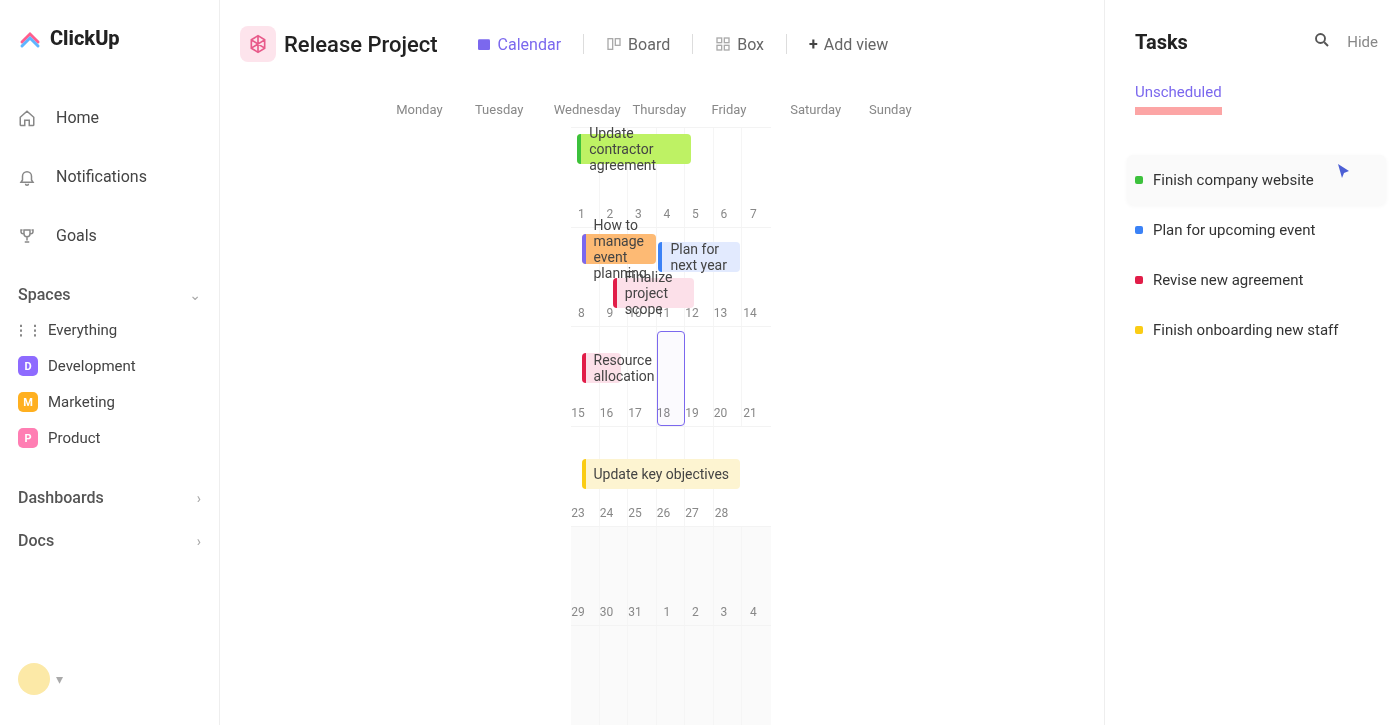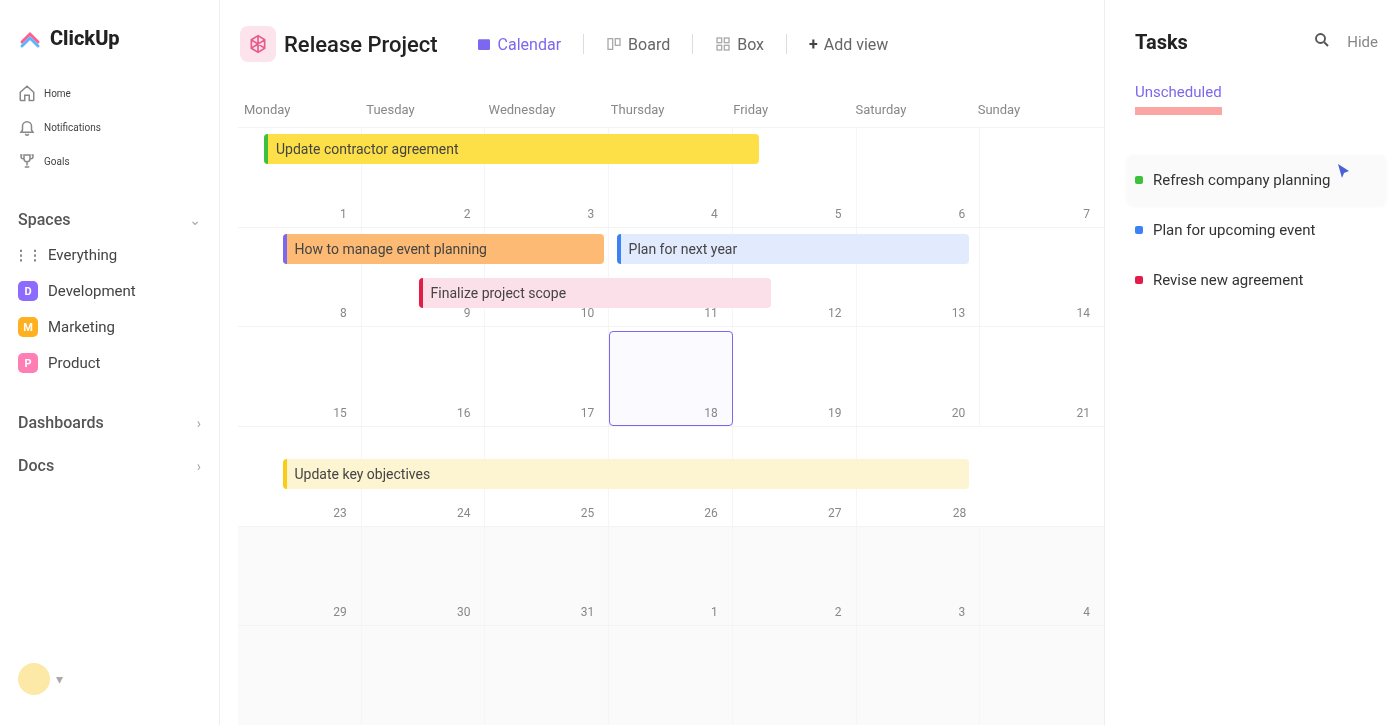--- a/index.html
+++ b/index.html
@@ -5,41 +5,41 @@
 * { margin: 0; padding: 0; box-sizing: border-box; }
 body { font-family: -apple-system, BlinkMacSystemFont, "Segoe UI", Roboto, sans-serif; background: #fff; color: #333; overflow: hidden; width: 1400px; height: 725px; }
 
 .app { display: flex; height: 725px; }
 
 
 .sidebar { width: 220px; border-right: 1px solid #eee; padding: 20px 12px; display: flex; flex-direction: column; }
 .logo { display: flex; align-items: center; gap: 8px; padding: 6px; margin-bottom: 20px; }
 .logo-icon { width: 24px; height: 24px; }
 .logo-text { font-size: 20px; font-weight: 800; color: #222; }
-.nav-item { display: flex; align-items: center; gap: 8px; padding: 8px 6px; font-size: 10px; color: #444; cursor: pointer; border-radius: 6px; }
+.nav-item { display: flex; align-items: center; gap: 20px; padding: 8px 6px; font-size: 16px; color: #444; cursor: pointer; border-radius: 6px; margin-top: 24px; }
 .nav-icon { width: 18px; height: 18px; color: #888; display:flex; align-items:center; justify-content:center;}
 .section { margin-top: 24px; }
 .section-header { display: flex; align-items: center; justify-content: space-between; padding: 8px 6px; font-size: 16px; color: #555; font-weight: 500; cursor: pointer; }
 .space-item { display: flex; align-items: center; gap: 10px; padding: 8px 6px; font-size: 15px; color: #444; cursor: pointer; border-radius: 6px; }
 .space-badge { width: 20px; height: 20px; border-radius: 5px; display:flex; align-items:center; justify-content:center; font-size:11px; font-weight:700; color:#fff; }
 .avatar-corner { margin-top: auto; padding: 10px 6px; display:flex; align-items:center; gap:6px; }
 .avatar-circle { width: 32px; height: 32px; border-radius: 50%; background: #fce9a7; }
 
 
 .main { flex: 1; display:flex; flex-direction:column; border-right:1px solid #eee; }
 .topbar { display:flex; align-items:center; gap:8px; padding: 26px 20px; }
 .proj-icon { width: 36px; height: 36px; border-radius: 8px; background: #fde4ec; display:flex; align-items:center; justify-content:center; color:#e85a8a; }
 .proj-title { font-size: 22px; font-weight: 500; color: #222; margin-right: 20px; }
 .view-tab { display:flex; align-items:center; gap:6px; padding: 6px 10px; font-size:16px; color:#666; cursor:pointer; }
 .view-tab.active { color: #7b68ee; }
 .view-sep { width:1px; height:20px; background:#ddd; margin: 0 4px; }
 .tab-icon { width:16px; height:16px; }
 
 
-.calendar { flex:1; padding: 0 0 0 18px; display:flex; flex-direction:column; position:relative; }
+.calendar { flex:1; padding: 0 0 0 18px; display:flex; flex-direction:column; position:relative;align-items:center; }
 .dayheaders { display:grid; grid-template-columns: repeat(7, 1fr); padding-right: 10px; }
 .dayhead { font-size:13px; color:#888; padding: 14px 6px 10px; }
 .weeks { flex:1; display:grid; grid-template-rows: repeat(6, 1fr); }
 .week { position:relative; border-top:1px solid #f3f3f3; }
 .week.greyed { background:#fafafa; }
 .daynums { display:grid; grid-template-columns: repeat(7, 1fr); height:100%; }
 .daynum { text-align:right; font-size:12px; color:#888; padding: 0 14px 6px 0; display:flex; align-items:flex-end; justify-content:flex-end; border-right:1px solid #f5f5f5; }
 .daynum:last-child { border-right:none; }
 .event { position:absolute; height:30px; border-radius:4px; display:flex; align-items:center; font-size:14px; color:#444; padding-left:12px; top:6px; z-index:2; }
 .event-bar { position:absolute; left:0; top:0; bottom:0; width:4px; border-radius:4px 0 0 4px; }
@@ -194,59 +194,63 @@
           <div class="week">
             <div class="daynums">
               <div class="daynum">1</div>
               <div class="daynum">2</div>
               <div class="daynum">3</div>
               <div class="daynum">4</div>
               <div class="daynum">5</div>
               <div class="daynum">6</div>
               <div class="daynum">7</div>
             </div>
-            <div class="event" style="background: #fde047; left: 3%; width: 57.1429%; top: 6px;">
+            <div class="event" style="background: #bef264; left: 3%; width: 57.1429%; top: 6px;">
               <div class="event-bar" style="background: rgb(60, 193, 60);"></div>
               <span>Update contractor agreement</span>
             </div>
           </div>
           <div class="week">
             <div class="daynums">
               <div class="daynum">8</div>
               <div class="daynum">9</div>
               <div class="daynum">10</div>
               <div class="daynum">11</div>
               <div class="daynum">12</div>
               <div class="daynum">13</div>
               <div class="daynum">14</div>
             </div>
             <div class="event" style="background: #fdba74; left: 5.14286%; width: 37.1429%; top: 6px;">
               <div class="event-bar" style="background: rgb(123, 104, 238);"></div>
               <span>How to manage event planning</span>
             </div>
-            <div class="event" style="background: rgb(226, 234, 254); left: 43.7143%; width: 40.7143%; top: 6px;">
+            <div class="event" style="background: rgb(226, 234, 254); left: 43.7143%; width: 40.7143%; top: 14px;">
               <div class="event-bar" style="background: rgb(59, 130, 246);"></div>
               <span>Plan for next year</span>
             </div>
             <div class="event" style="background: rgb(252, 224, 233); left: 20.8571%; width: 40.7143%; top: 50px;">
               <div class="event-bar" style="background: rgb(225, 29, 72);"></div>
               <span>Finalize project scope</span>
             </div>
           </div>
           <div class="week">
             <div class="daynums">
               <div class="daynum">15</div>
               <div class="daynum">16</div>
               <div class="daynum">17</div>
               <div class="daynum">18</div>
               <div class="daynum">19</div>
               <div class="daynum">20</div>
               <div class="daynum">21</div>
             </div>
             <div class="drop-target" style="left: 42.8571%; width: 14.2857%; top: 4%; height: 96%;"></div>
+            <div class="event" style="background: rgb(252, 224, 233); left: 5.14286%; width: 20%; top: 26px;">
+              <div class="event-bar" style="background: rgb(225, 29, 72);"></div>
+              <span>Resource allocation</span>
+            </div>
           </div>
           <div class="week">
             <div class="daynums">
               <div class="daynum">23</div>
               <div class="daynum">24</div>
               <div class="daynum">25</div>
               <div class="daynum">26</div>
               <div class="daynum">27</div>
               <div class="daynum">28</div>
             </div>
@@ -291,28 +295,32 @@
               <path d="M20 20l-5-5"></path>
             </svg>
         </span>
         <span>Hide</span>
       </div>
     </div>
     <div class="rtab">Unscheduled</div>
     <div id="task-list">
         <div class="task-item hover">
           <div class="task-dot" style="background: rgb(60, 193, 60);"></div>
-          <span>Refresh company planning</span>
+          <span>Finish company website</span>
           <div style="position: absolute; right: 30px; top: 6px;"><svg width="24" height="24" viewBox="0 0 24 24">
               <path d="M6 3l4 14 2-5 5-2-11-7z" fill="#4c5fd5"></path>
             </svg></div>
         </div>
         <div class="task-item">
           <div class="task-dot" style="background: rgb(59, 130, 246);"></div>
           <span>Plan for upcoming event</span>
         </div>
         <div class="task-item">
           <div class="task-dot" style="background: rgb(225, 29, 72);"></div>
           <span>Revise new agreement</span>
         </div>
+        <div class="task-item">
+          <div class="task-dot" style="background: rgb(250, 204, 21);"></div>
+          <span>Finish onboarding new staff</span>
+        </div>
       </div>
   </div>
 </div>
 
 </body></html>

